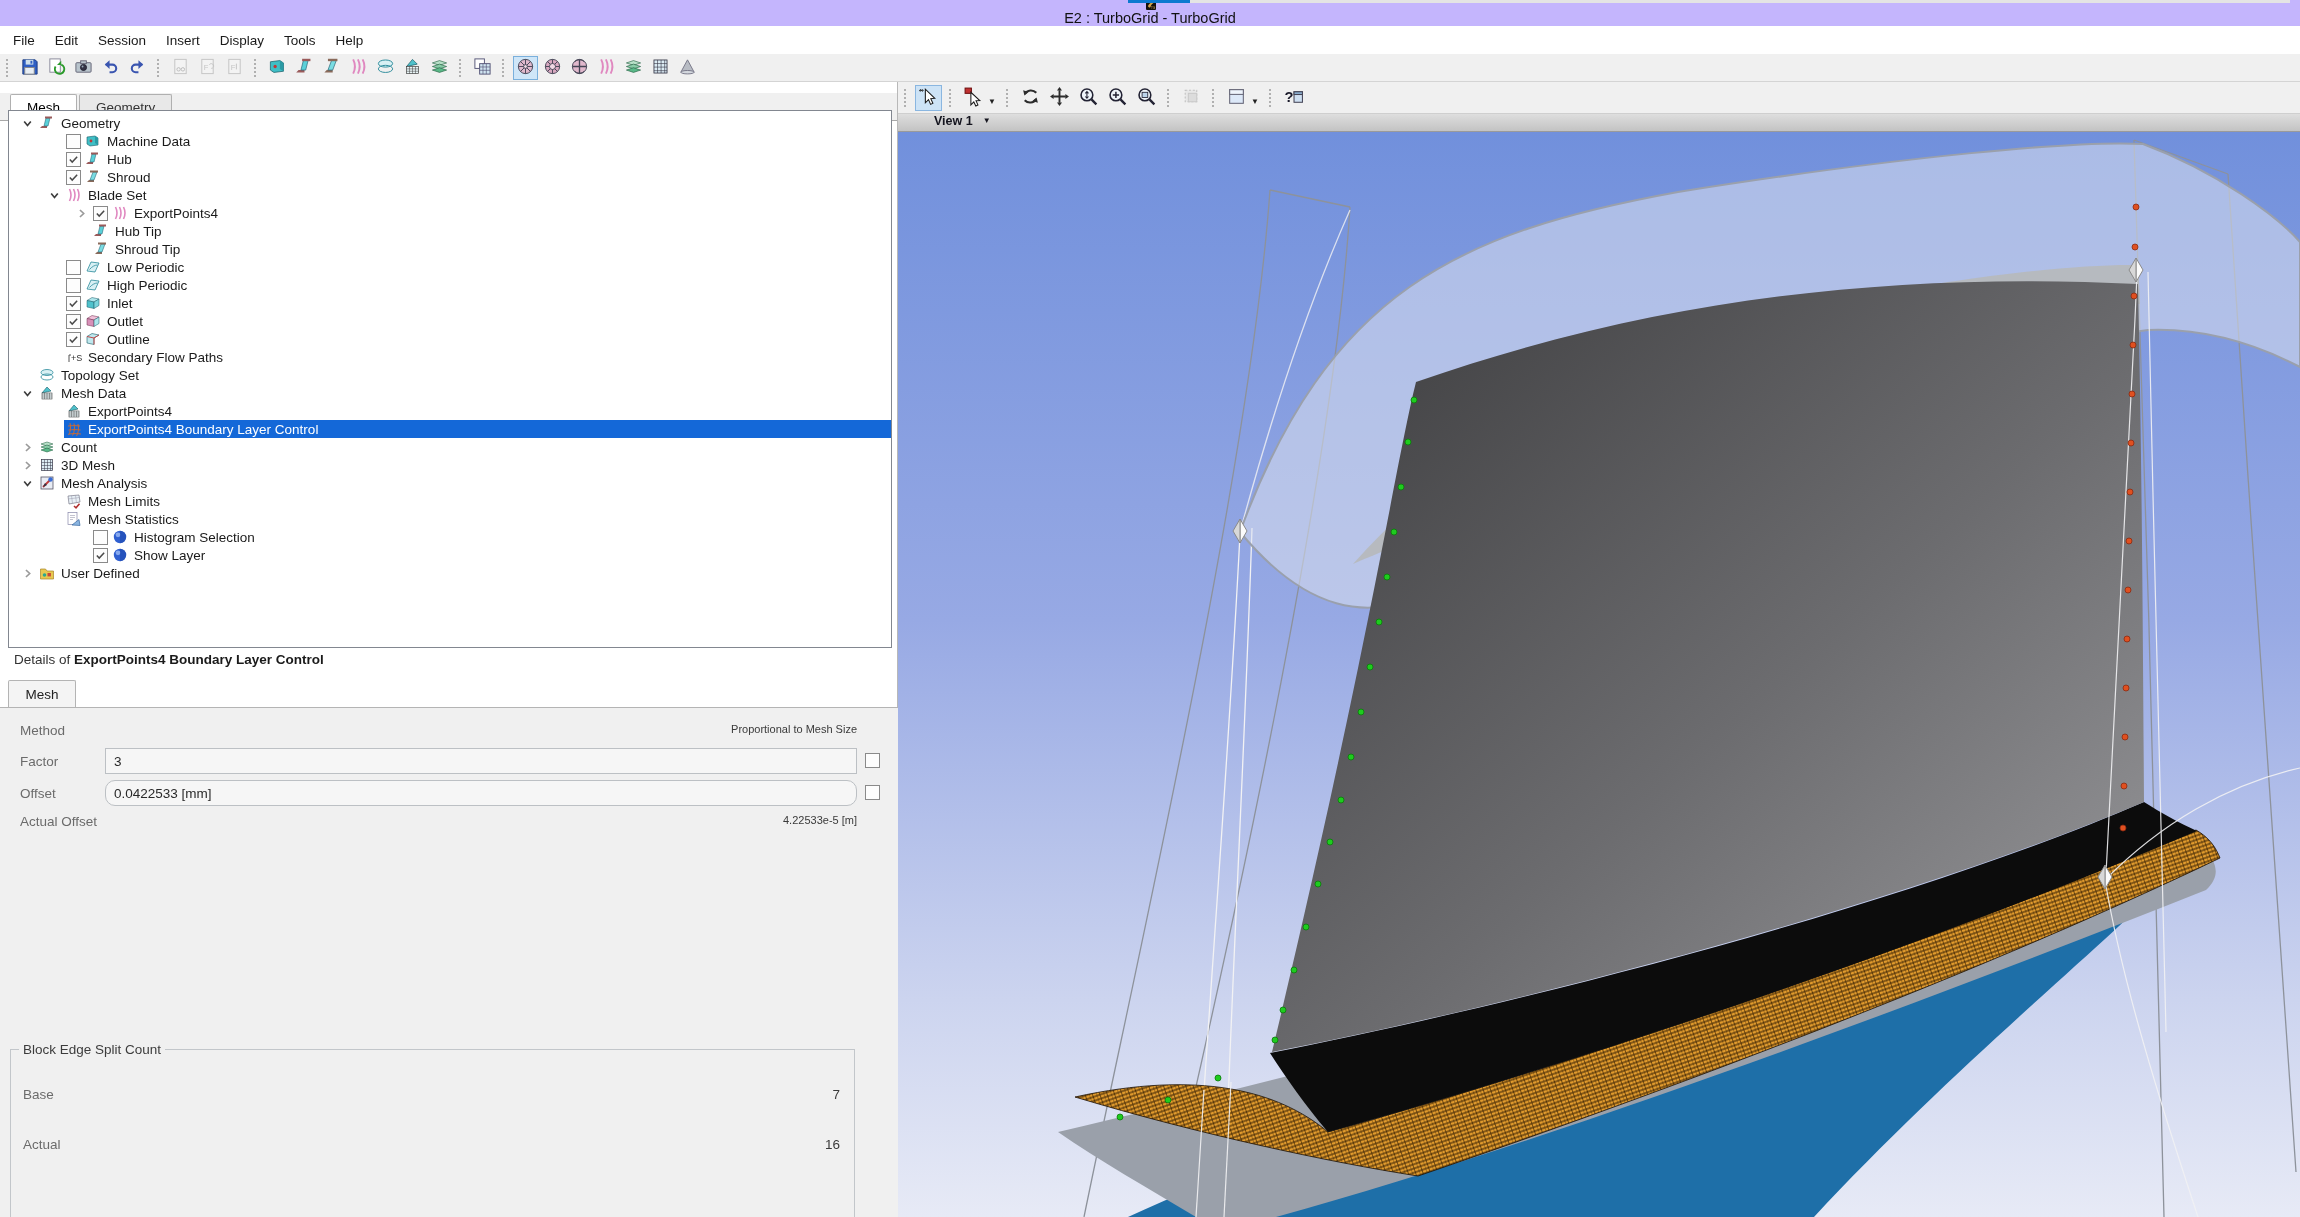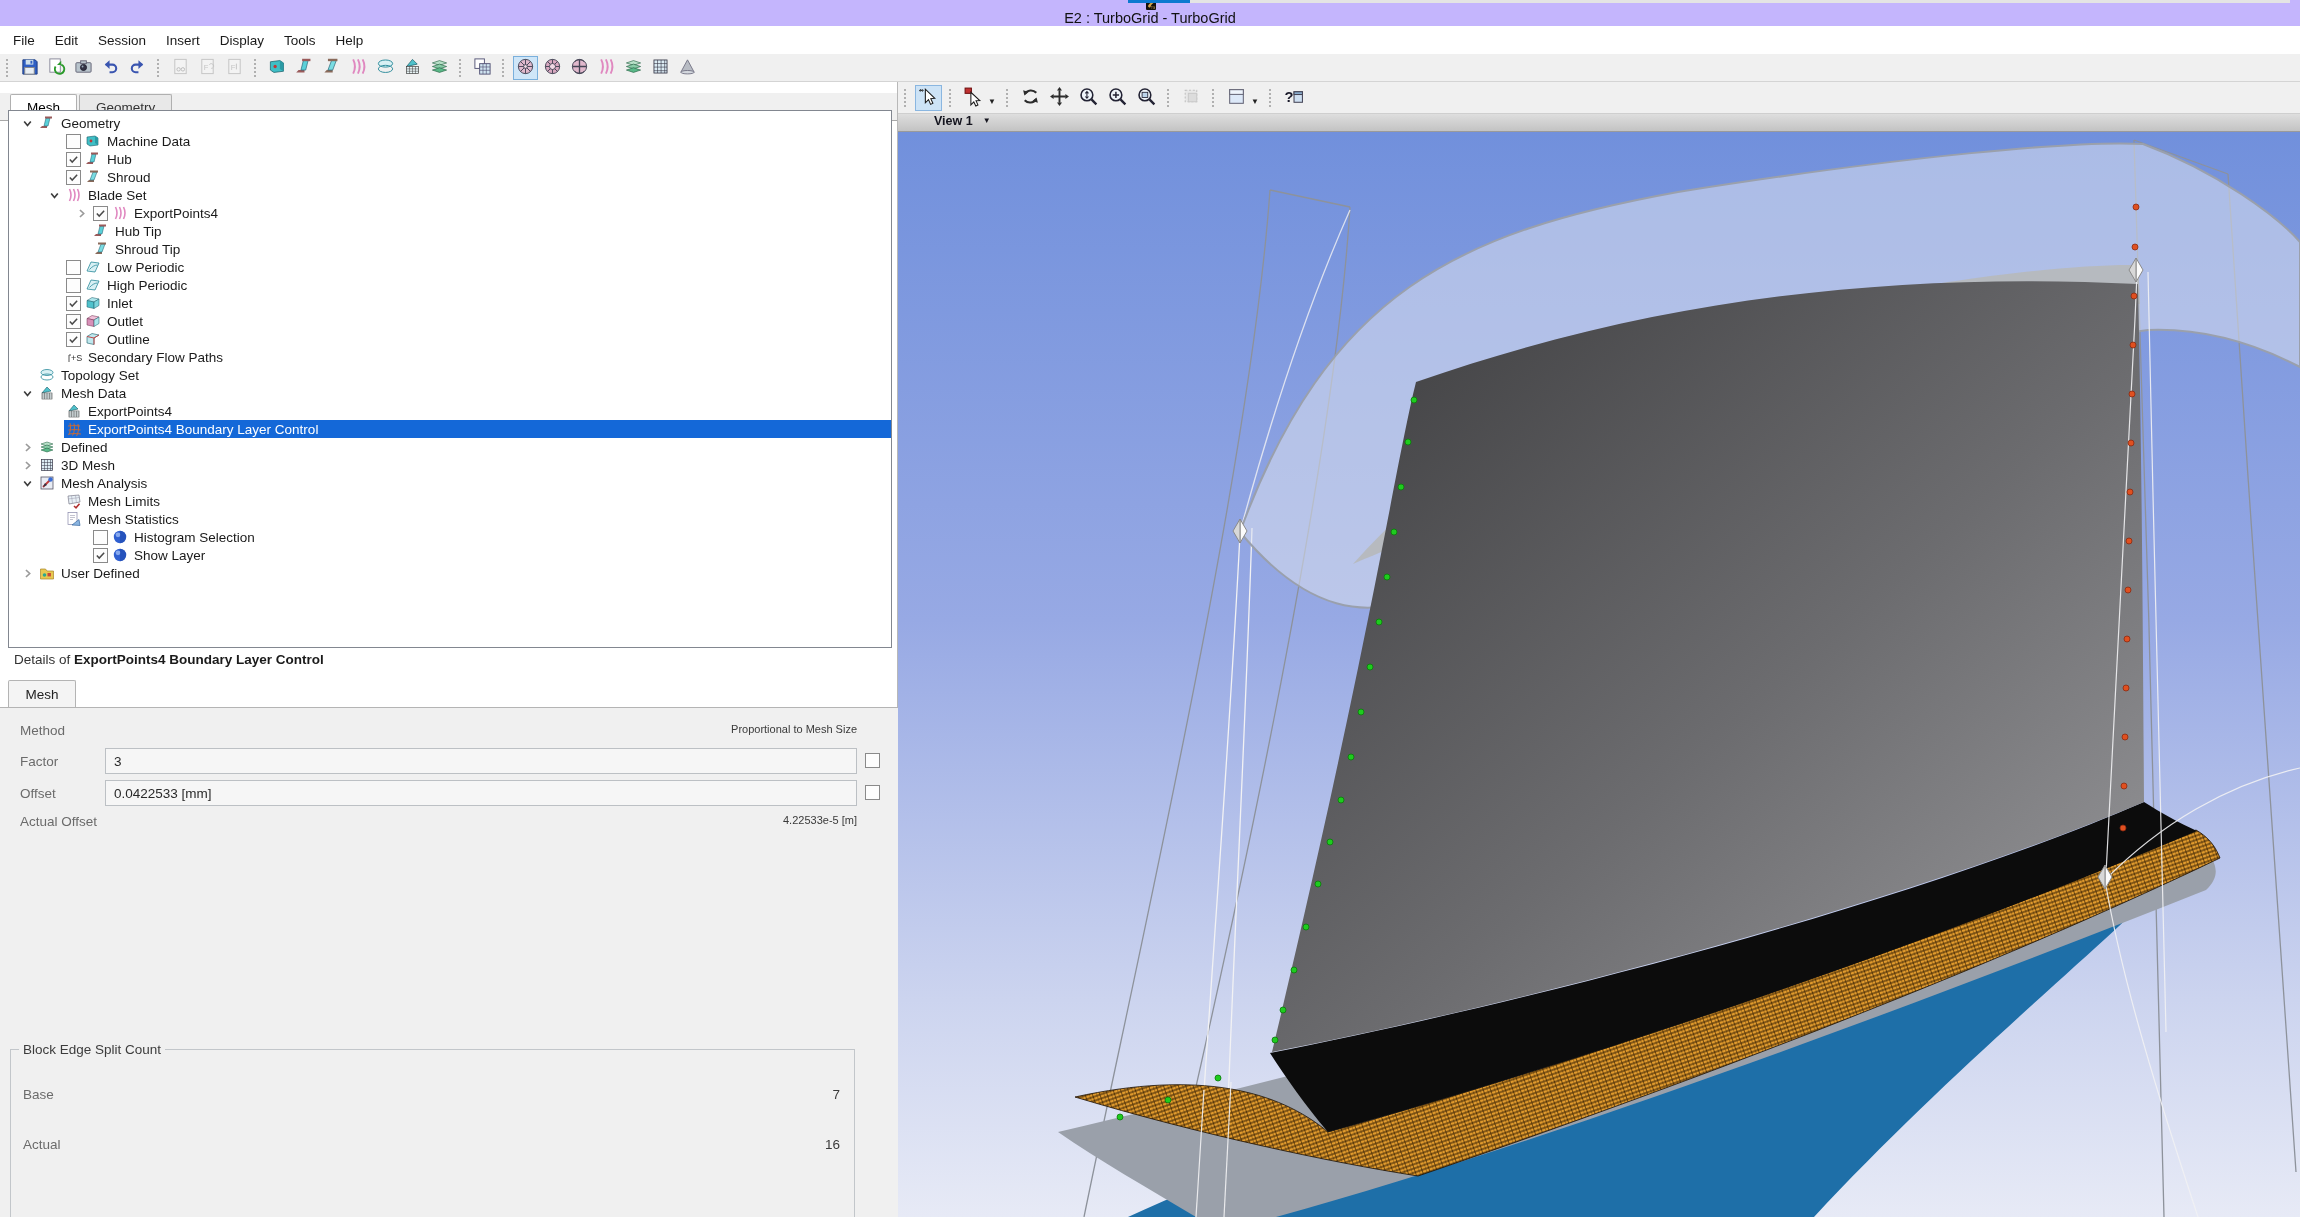--- a/index.html
+++ b/index.html
@@ -592,21 +592,21 @@
         <span class="tsel">
           <span class="tico">
             <svg viewBox="0 0 16 16">
               <g stroke="#1a5a3a" stroke-width="0.5">
                 <path d="M2 5 L8 3 L14 5 L8 7 Z" fill="#b8e0c8"></path>
                 <path d="M2 8 L8 6 L14 8 L8 10 Z" fill="#8acca8"></path>
                 <path d="M2 11 L8 9 L14 11 L8 13 Z" fill="#5ab888"></path>
               </g>
             </svg>
           </span>
-          <span class="tlab">Defined</span>
+          <span class="tlab">Count</span>
         </span>
       </div>
       <div class="trow">
         <span class="tind" style="width:8px"></span>
         <span class="tarr">
           <svg viewBox="0 0 10 10">
             <path d="M3.6 1.8 L7 5 L3.6 8.2" stroke="#9a9a9a" fill="none" stroke-width="1.5"></path>
           </svg>
         </span>
         <span class="tsel">
@@ -727,21 +727,21 @@
 
   <div class="details-body">
     <div class="dlabel" style="top:15px">Method</div>
     <div class="dvalue" style="top:15px">Proportional to Mesh Size</div>
 
     <div class="dlabel" style="top:46px">Factor</div>
     <input class="dinput" style="top: 40px;" value="3">
     <div class="dcheck" style="top:45px"></div>
 
     <div class="dlabel" style="top:78px">Offset</div>
-    <input class="dinput" style="top: 72px;" value="0.0422533 [mm]">
+    <input class="dinput" style="top: 72px; border-radius: 10px;" value="0.0422533 [mm]">
     <div class="dcheck" style="top:77px"></div>
 
     <div class="dlabel" style="top:106px">Actual Offset</div>
     <div class="dvalue" style="top:106px">4.22533e-5 [m]</div>
 
 
     <fieldset class="beGroup">
       <legend>Block Edge Split Count</legend>
       <div>
           <div class="beRow">

